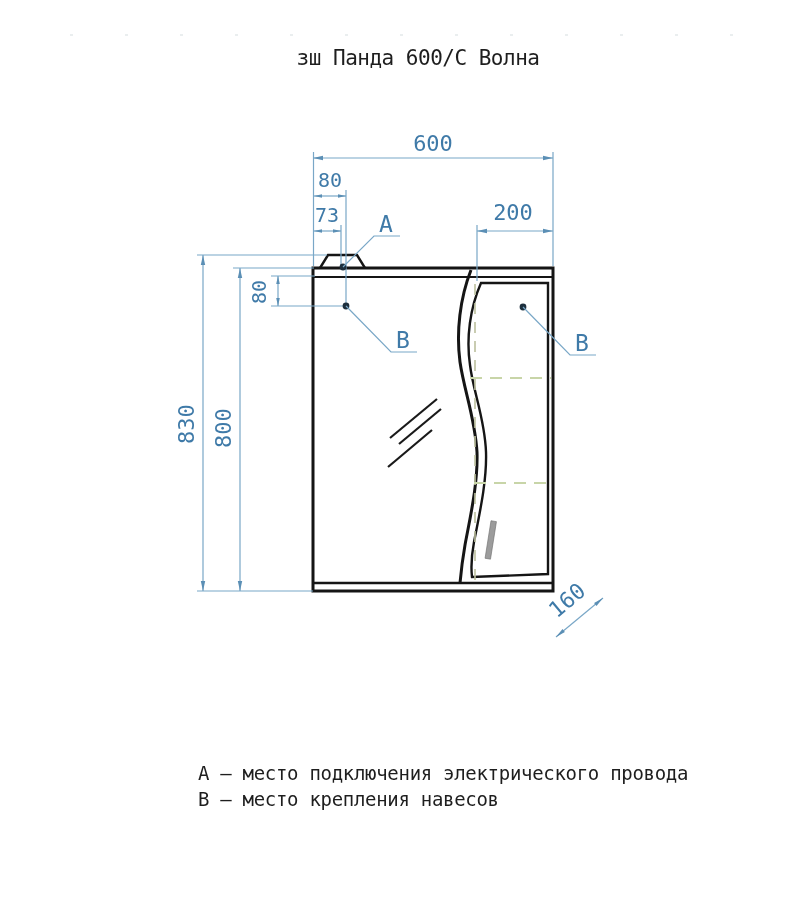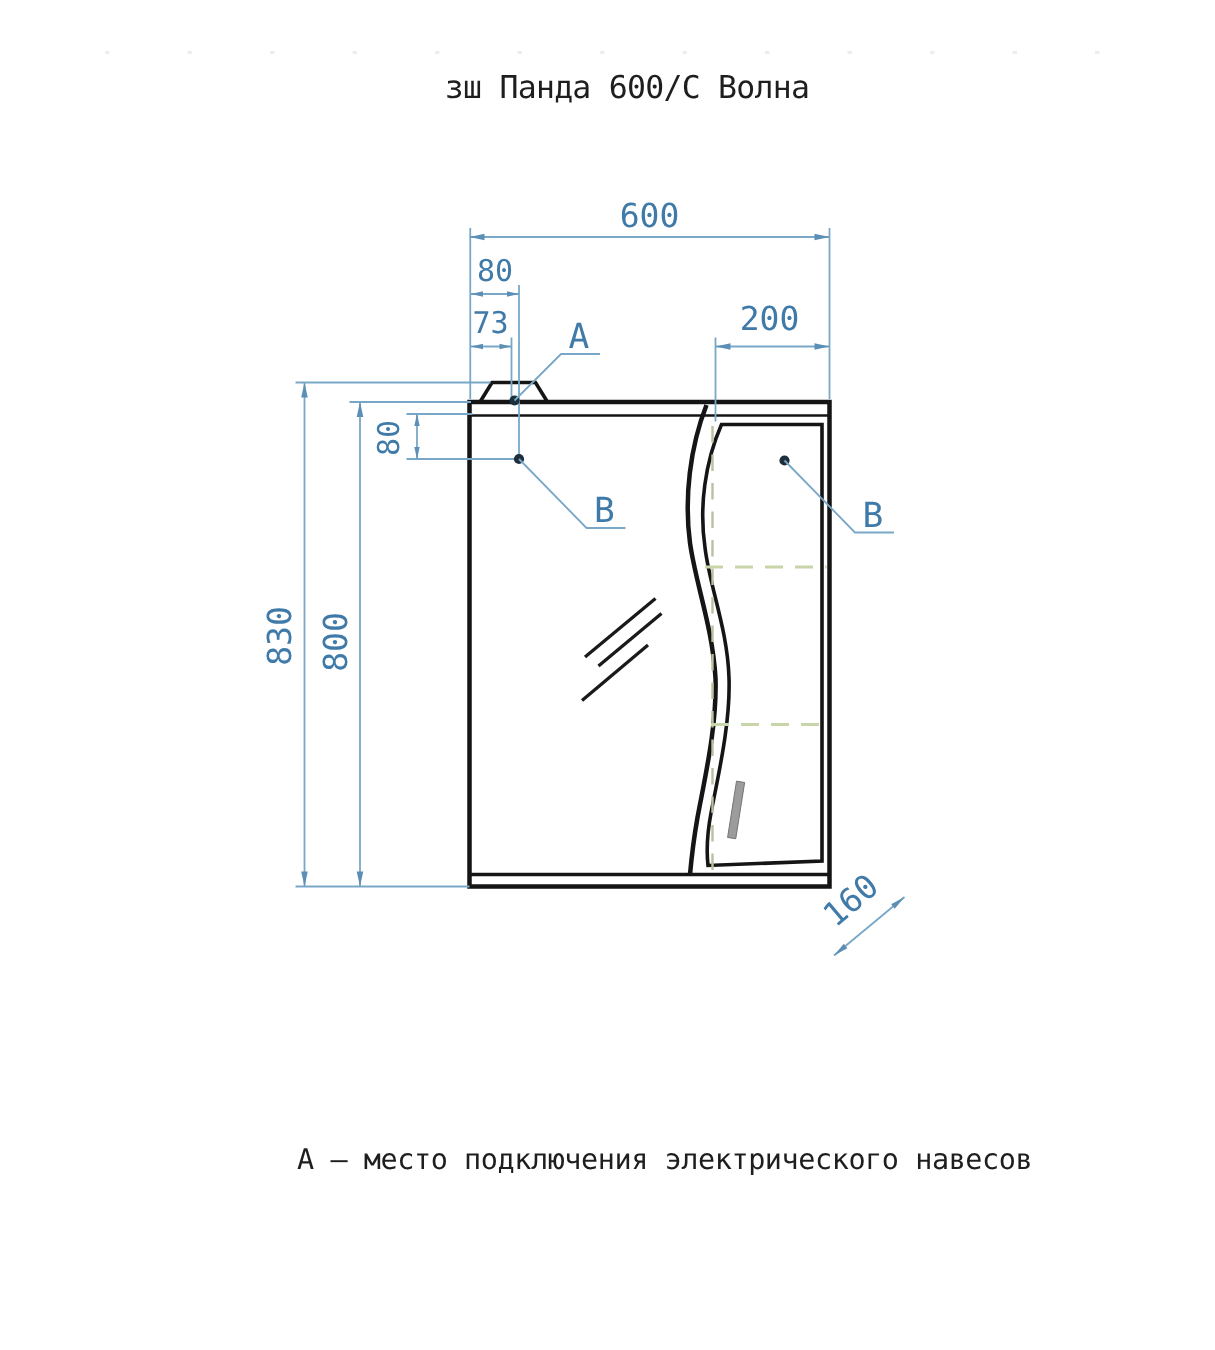--- a/index.html
+++ b/index.html
@@ -132,14 +132,15 @@
   </g>
 
   <g>
     <circle cx="523" cy="307" r="3.4" fill="#1d2f3d"></circle>
     <path class="blueln" d="M523,307 L570,355 L596,355"></path>
     <text class="lbl" x="582" y="351" text-anchor="middle">В</text>
   </g>
 </svg>
 
 <div class="legend">
-  <div>А – место подключения электрического навесов</div>
+  <div>А – место подключения электрического провода</div>
+  <div>В – место крепления навесов</div>
 </div>
 
 </body></html>

